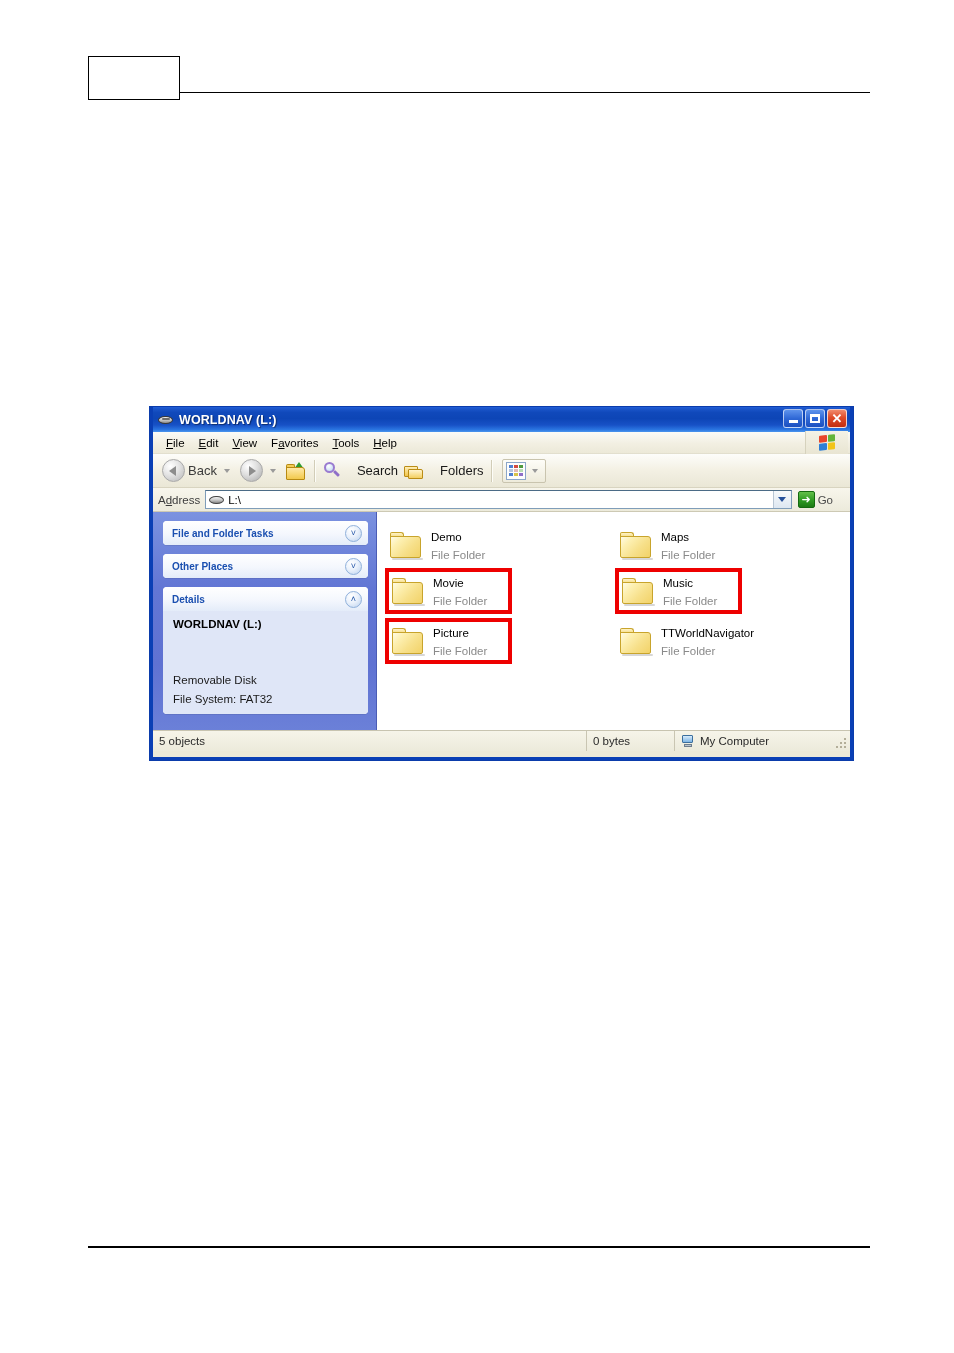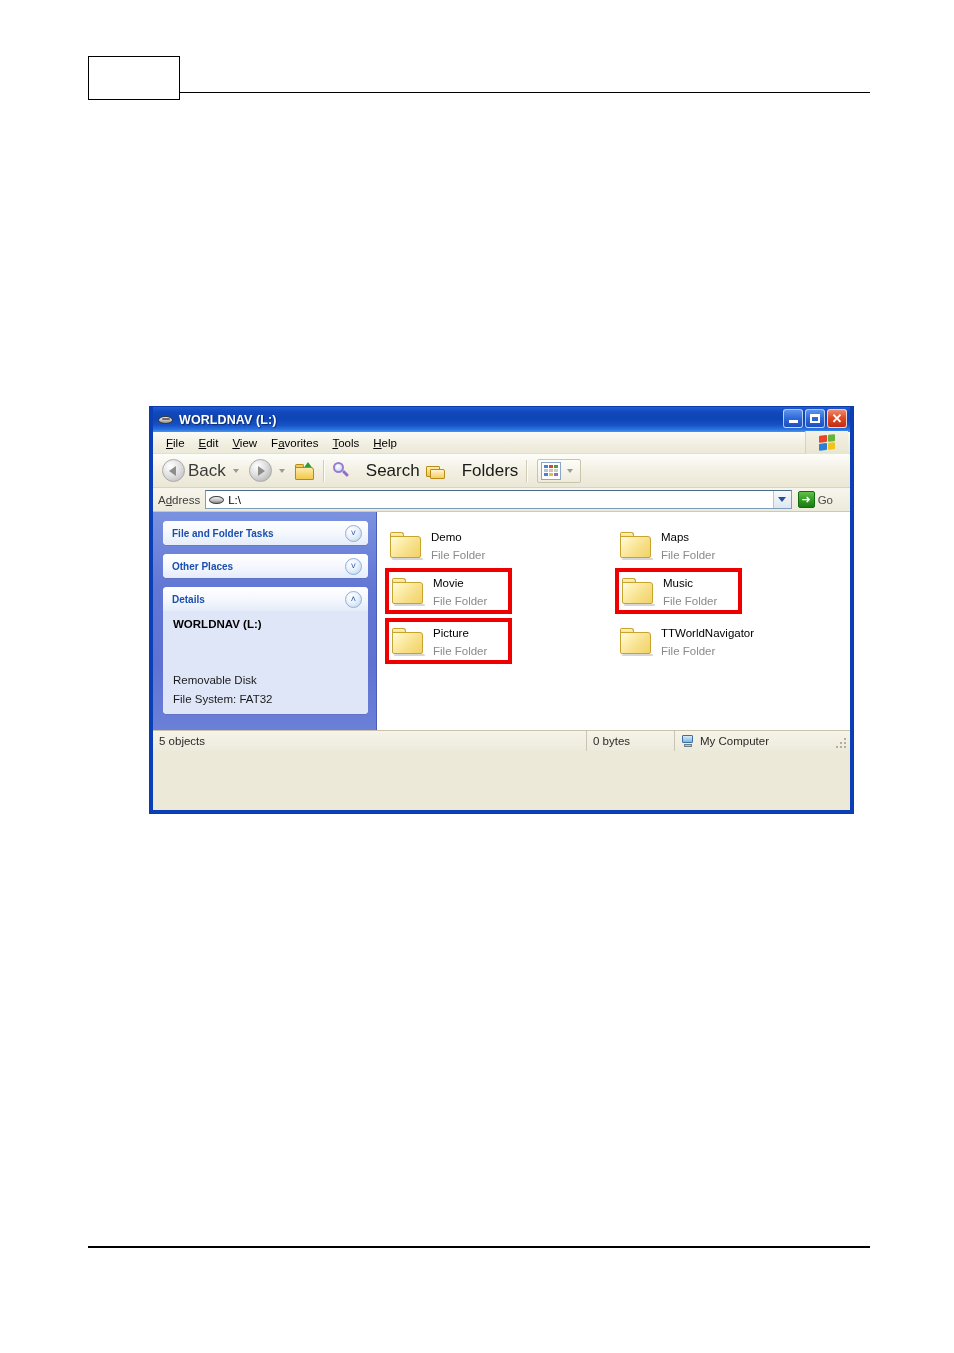--- a/index.html
+++ b/index.html
@@ -42,21 +42,21 @@
     height: 0;
     border-top: 2px solid #000;
   }
 
   
   .explorer-window {
     position: absolute;
     left: 150px;
     top: 407px;
     width: 703px;
-    height: 406px;
+    height: 353px;
     box-sizing: border-box;
     border: 3px solid #0a3fb5;
     border-top: none;
     background: #ece9d8;
     box-shadow: 0 0 0 1px #0b3cab;
   }
 
   
   .titlebar {
     height: 25px;
@@ -194,21 +194,21 @@
     padding-left: 6px;
     border-bottom: 1px solid #d8d4c0;
     position: relative;
   }
   .tb-btn {
     display: flex;
     align-items: center;
     gap: 3px;
     height: 28px;
     padding: 0 3px;
-    font-size: 17px;
+    font-size: 13px;
     color: #3b3b3b;
     justify-content: center;
   }
   .tb-btn.enabled { color: #1a1a1a; gap: 16px; }
   .circle-btn {
     width: 23px; height: 23px;
     border-radius: 50%;
     background: radial-gradient(circle at 35% 30%, #ffffff 0%, #e3e3e3 45%, #b6b6b6 100%);
     border: 1px solid #a9a9a9;
     box-sizing: border-box;

